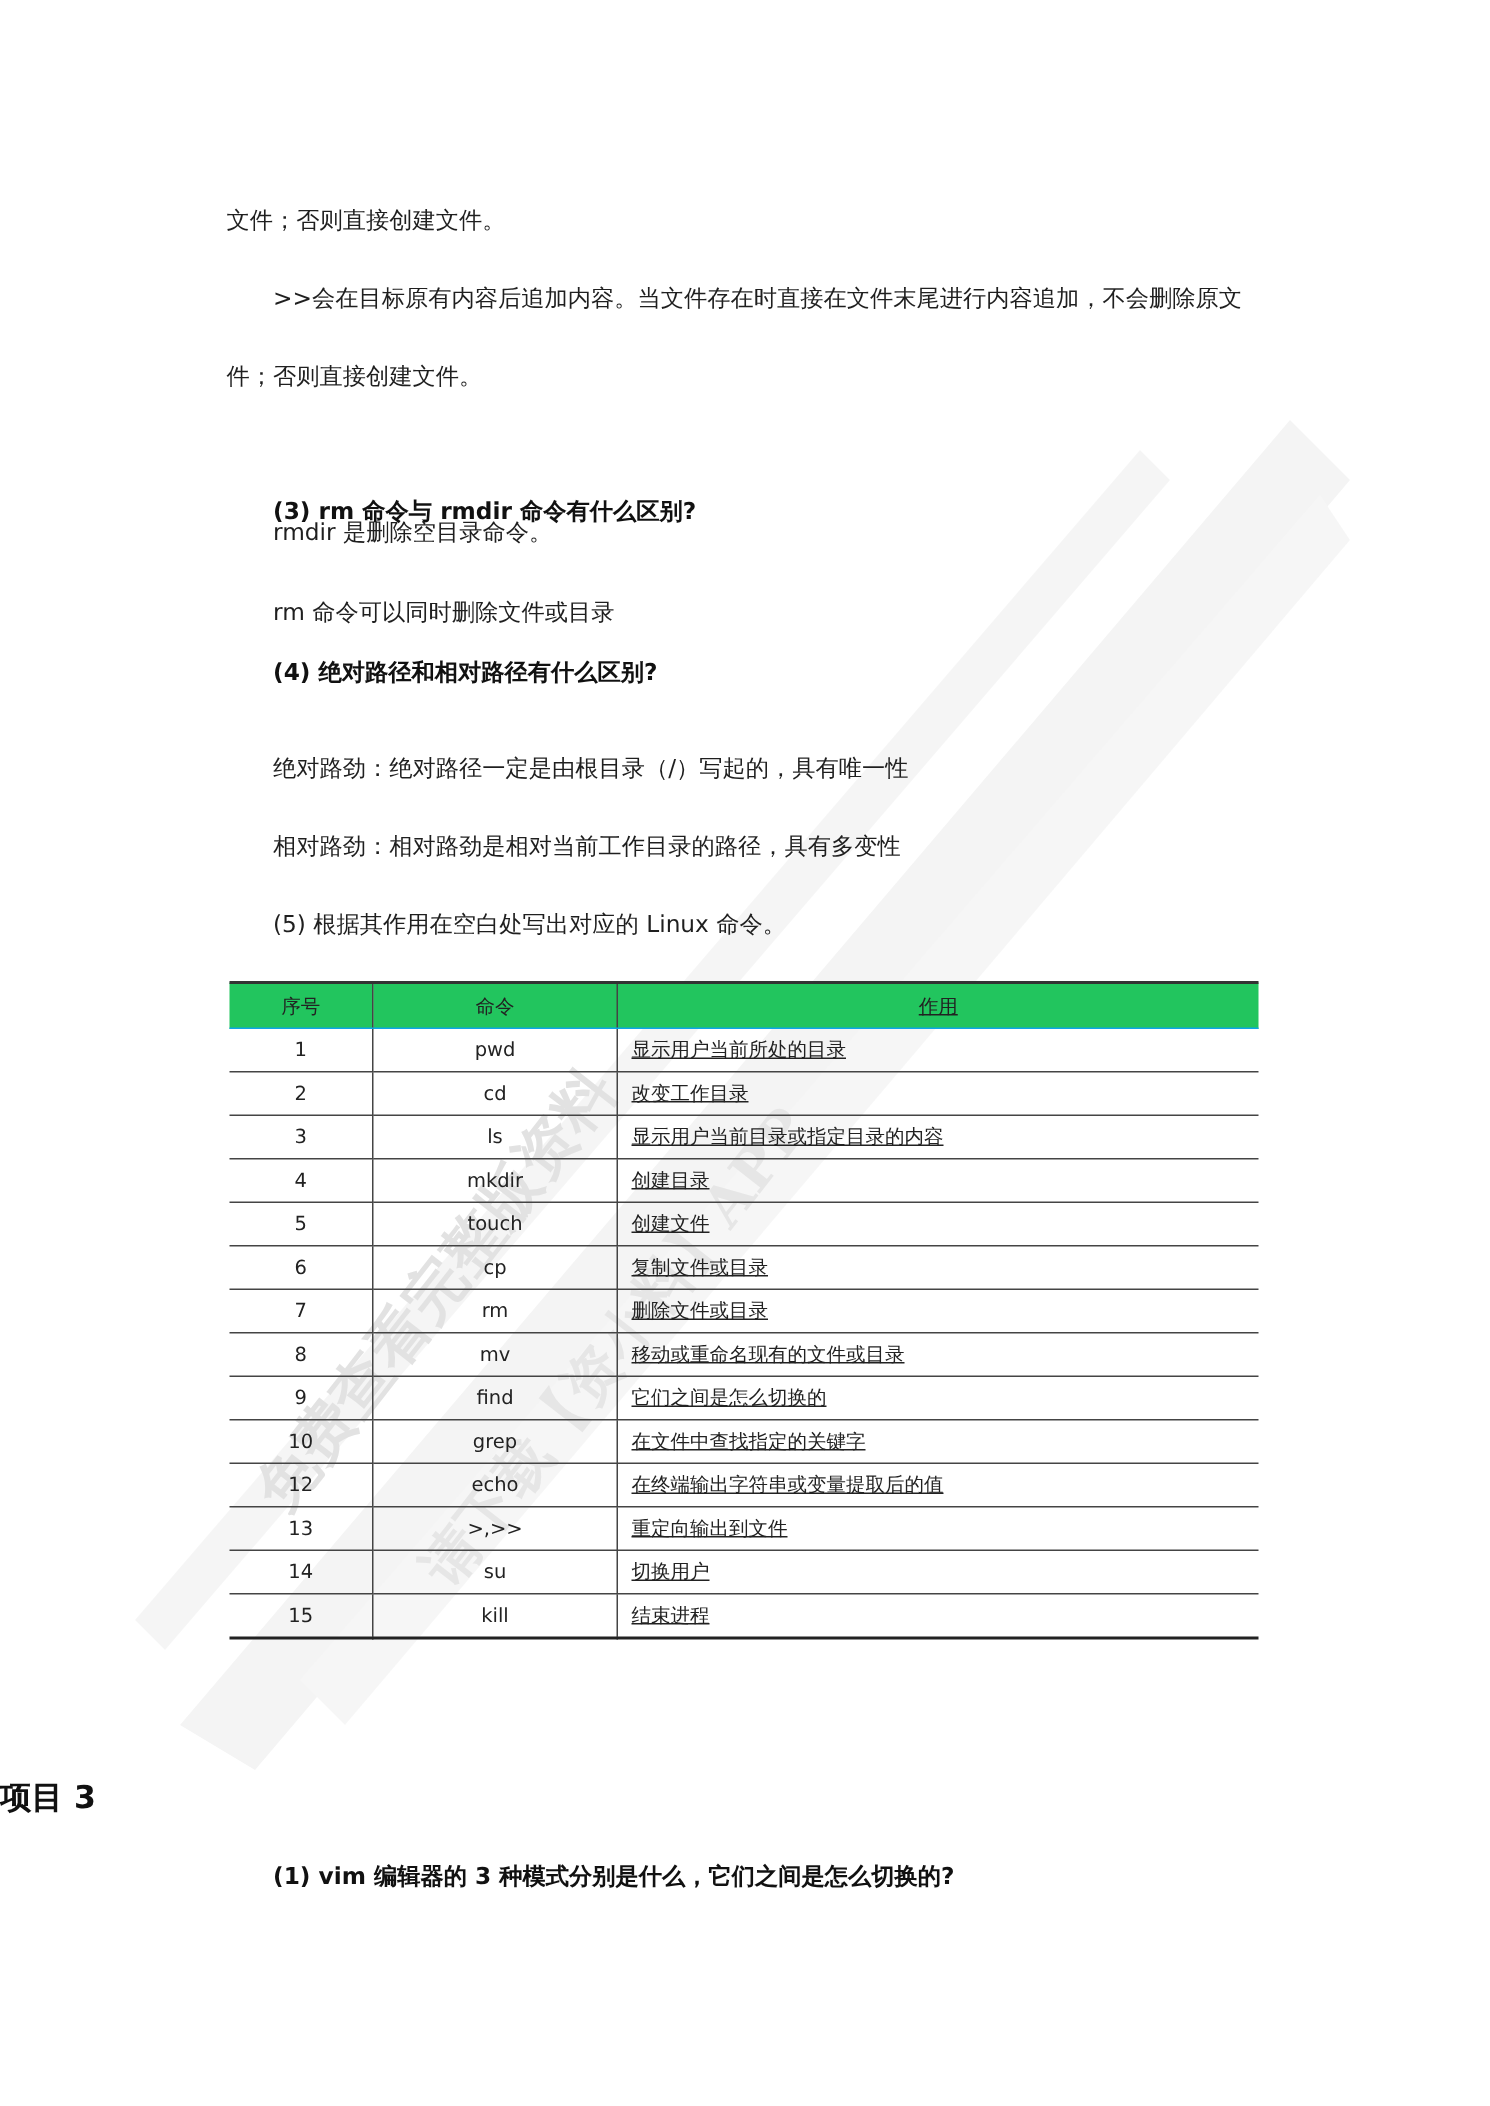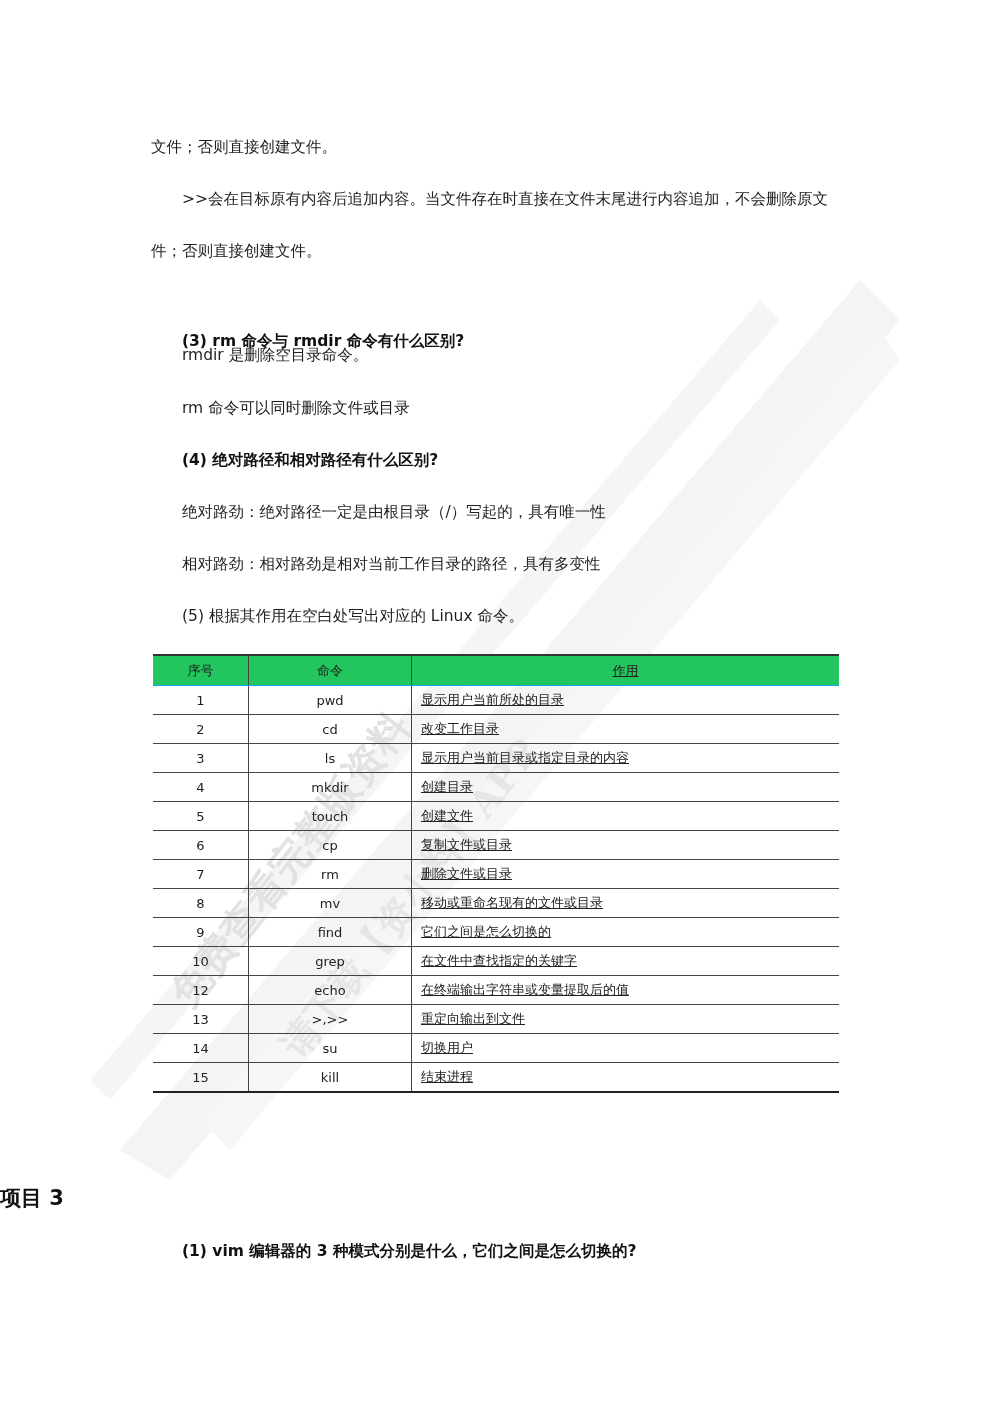--- a/index.html
+++ b/index.html
@@ -41,21 +41,21 @@
 
 <div class="page">
   <div class="line" style="left:151px; top:137px;">文件；否则直接创建文件。</div>
   <div class="line" style="left:182px; top:189px;">&gt;&gt;会在目标原有内容后追加内容。当文件存在时直接在文件末尾进行内容追加，不会删除原文</div>
   <div class="line" style="left:151px; top:241px;">件；否则直接创建文件。</div>
 
   <div class="line bold" style="left:182px; top:293px;margin-top:38px;">(3) rm 命令与 rmdir 命令有什么区别?</div>
   <div class="line" style="left:182px; top:345px;">rmdir 是删除空目录命令。</div>
   <div class="line" style="left:182px; top:398px;">rm 命令可以同时删除文件或目录</div>
 
-  <div class="line bold" style="left:182px; top:450px;">(4) 绝对路径和相对路径有什么区别?</div>
+  <div class="line bold" style="left:182px; top:438px;">(4) 绝对路径和相对路径有什么区别?</div>
   <div class="line" style="left:182px; top:502px;">绝对路劲：绝对路径一定是由根目录（/）写起的，具有唯一性</div>
   <div class="line" style="left:182px; top:554px;">相对路劲：相对路劲是相对当前工作目录的路径，具有多变性</div>
   <div class="line" style="left:182px; top:606px;">(5) 根据其作用在空白处写出对应的 Linux 命令。</div>
 
   <table class="cmd">
     <thead>
       <tr>
         <th class="c1">序号</th>
         <th class="c2">命令</th>
         <th class="c3">作用</th>

